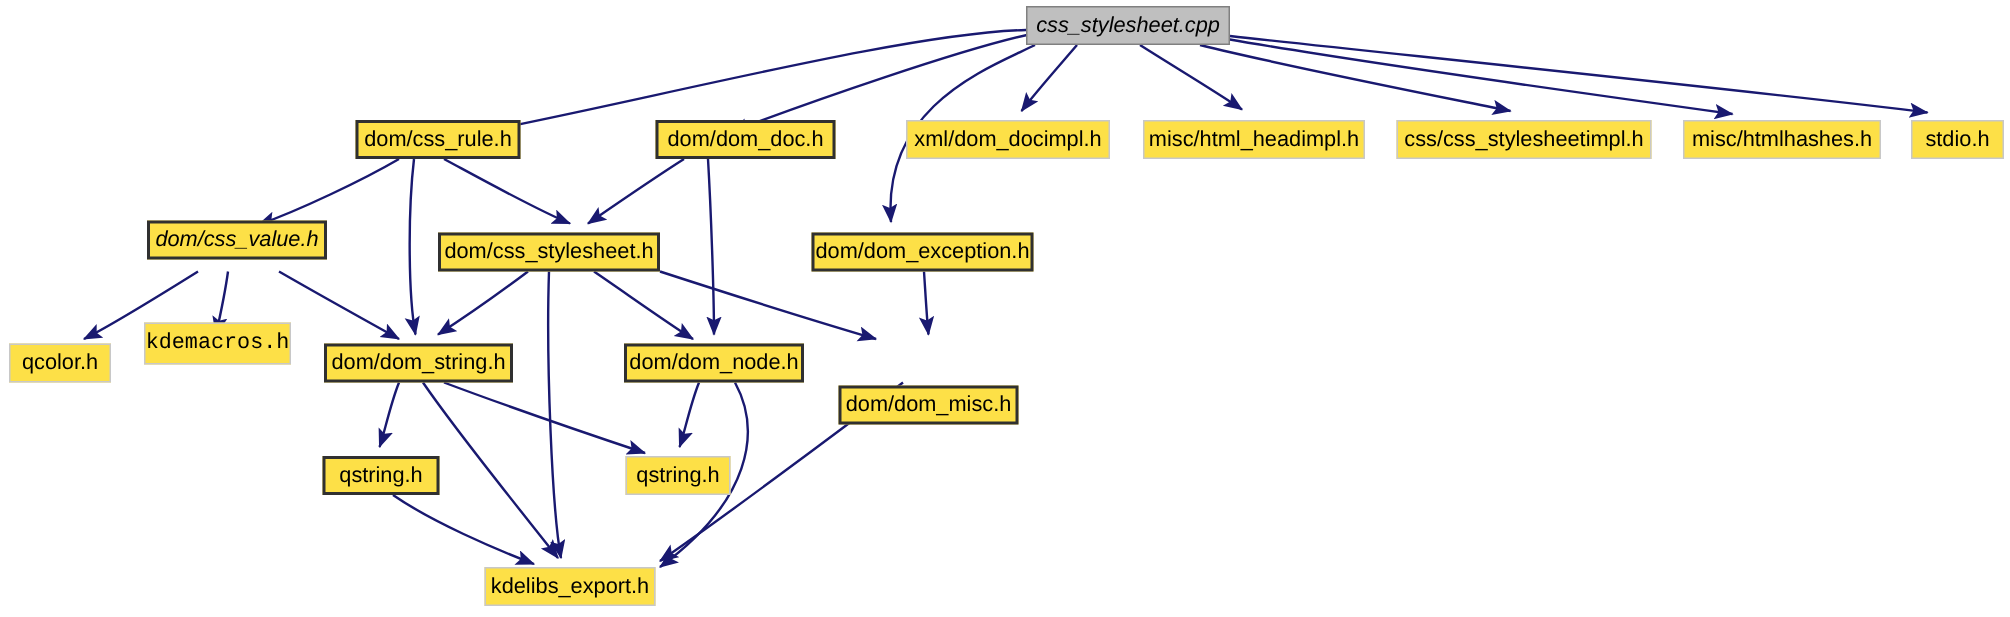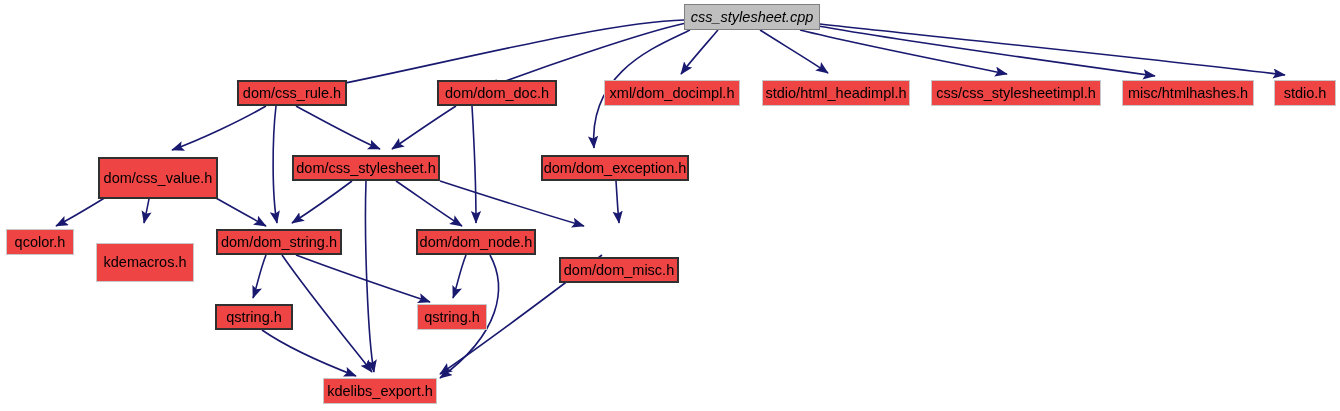--- a/index.html
+++ b/index.html
@@ -25,21 +25,21 @@
   .graph-node {
     position: absolute;
     box-sizing: border-box;
     display: flex;
     align-items: center;
     justify-content: center;
     white-space: nowrap;
     font-size: 14.5px;
     line-height: 1;
     color: #000000;
-    background: #ef4444;
+    background: #fde047;
     border: 1px solid #c8c8c8;
     height: 26px;
     z-index: 5;
   }
   .graph-node.internal {
     border: 2px solid #303030;
   }
   .graph-node.root {
     background: #bfbfbf;
     border: 1px solid #808080;
@@ -99,44 +99,44 @@
       <div class="graph-node internal" style="left: 237px; top: 80px; width: 110px; height: 26px;">
         <span class="node-label">dom/css_rule.h</span>
       </div>
       <div class="graph-node internal" style="left: 437px; top: 80px; width: 120px; height: 26px;">
         <span class="node-label">dom/dom_doc.h</span>
       </div>
       <div class="graph-node external" style="left: 604px; top: 80px; width: 136px; height: 26px;">
         <span class="node-label">xml/dom_docimpl.h</span>
       </div>
       <div class="graph-node external" style="left: 762px; top: 80px; width: 148px; height: 26px;">
-        <span class="node-label">stdio/html_headimpl.h</span>
+        <span class="node-label">misc/html_headimpl.h</span>
       </div>
       <div class="graph-node external" style="left: 931px; top: 80px; width: 170px; height: 26px;">
         <span class="node-label">css/css_stylesheetimpl.h</span>
       </div>
       <div class="graph-node external" style="left: 1122px; top: 80px; width: 132px; height: 26px;">
         <span class="node-label">misc/htmlhashes.h</span>
       </div>
       <div class="graph-node external" style="left: 1274px; top: 80px; width: 62px; height: 26px;">
         <span class="node-label">stdio.h</span>
       </div>
-      <div class="graph-node internal" style="left: 98px; top: 157px; width: 120px; height: 42px;">
+      <div class="graph-node internal" style="left: 98px; top: 147px; width: 120px; height: 26px; font-style: italic;">
         <span class="node-label">dom/css_value.h</span>
       </div>
       <div class="graph-node internal" style="left: 292px; top: 155px; width: 148px; height: 26px;">
         <span class="node-label">dom/css_stylesheet.h</span>
       </div>
       <div class="graph-node internal" style="left: 541px; top: 155px; width: 148px; height: 26px;">
         <span class="node-label">dom/dom_exception.h</span>
       </div>
       <div class="graph-node external" style="left: 6px; top: 229px; width: 68px; height: 26px;">
         <span class="node-label">qcolor.h</span>
       </div>
-      <div class="graph-node external" style="left: 96px; top: 243px; width: 98px; height: 39px;">
+      <div class="graph-node external" style="left: 96px; top: 215px; width: 98px; height: 28px; font-family: Liberation Mono, monospace;">
         <span class="node-label">kdemacros.h</span>
       </div>
       <div class="graph-node internal" style="left: 216px; top: 229px; width: 126px; height: 26px;">
         <span class="node-label">dom/dom_string.h</span>
       </div>
       <div class="graph-node internal" style="left: 416px; top: 229px; width: 120px; height: 26px;">
         <span class="node-label">dom/dom_node.h</span>
       </div>
       <div class="graph-node internal" style="left: 559px; top: 229px; width: 120px; height: 26px; margin-top: 28px;">
         <span class="node-label">dom/dom_misc.h</span>

